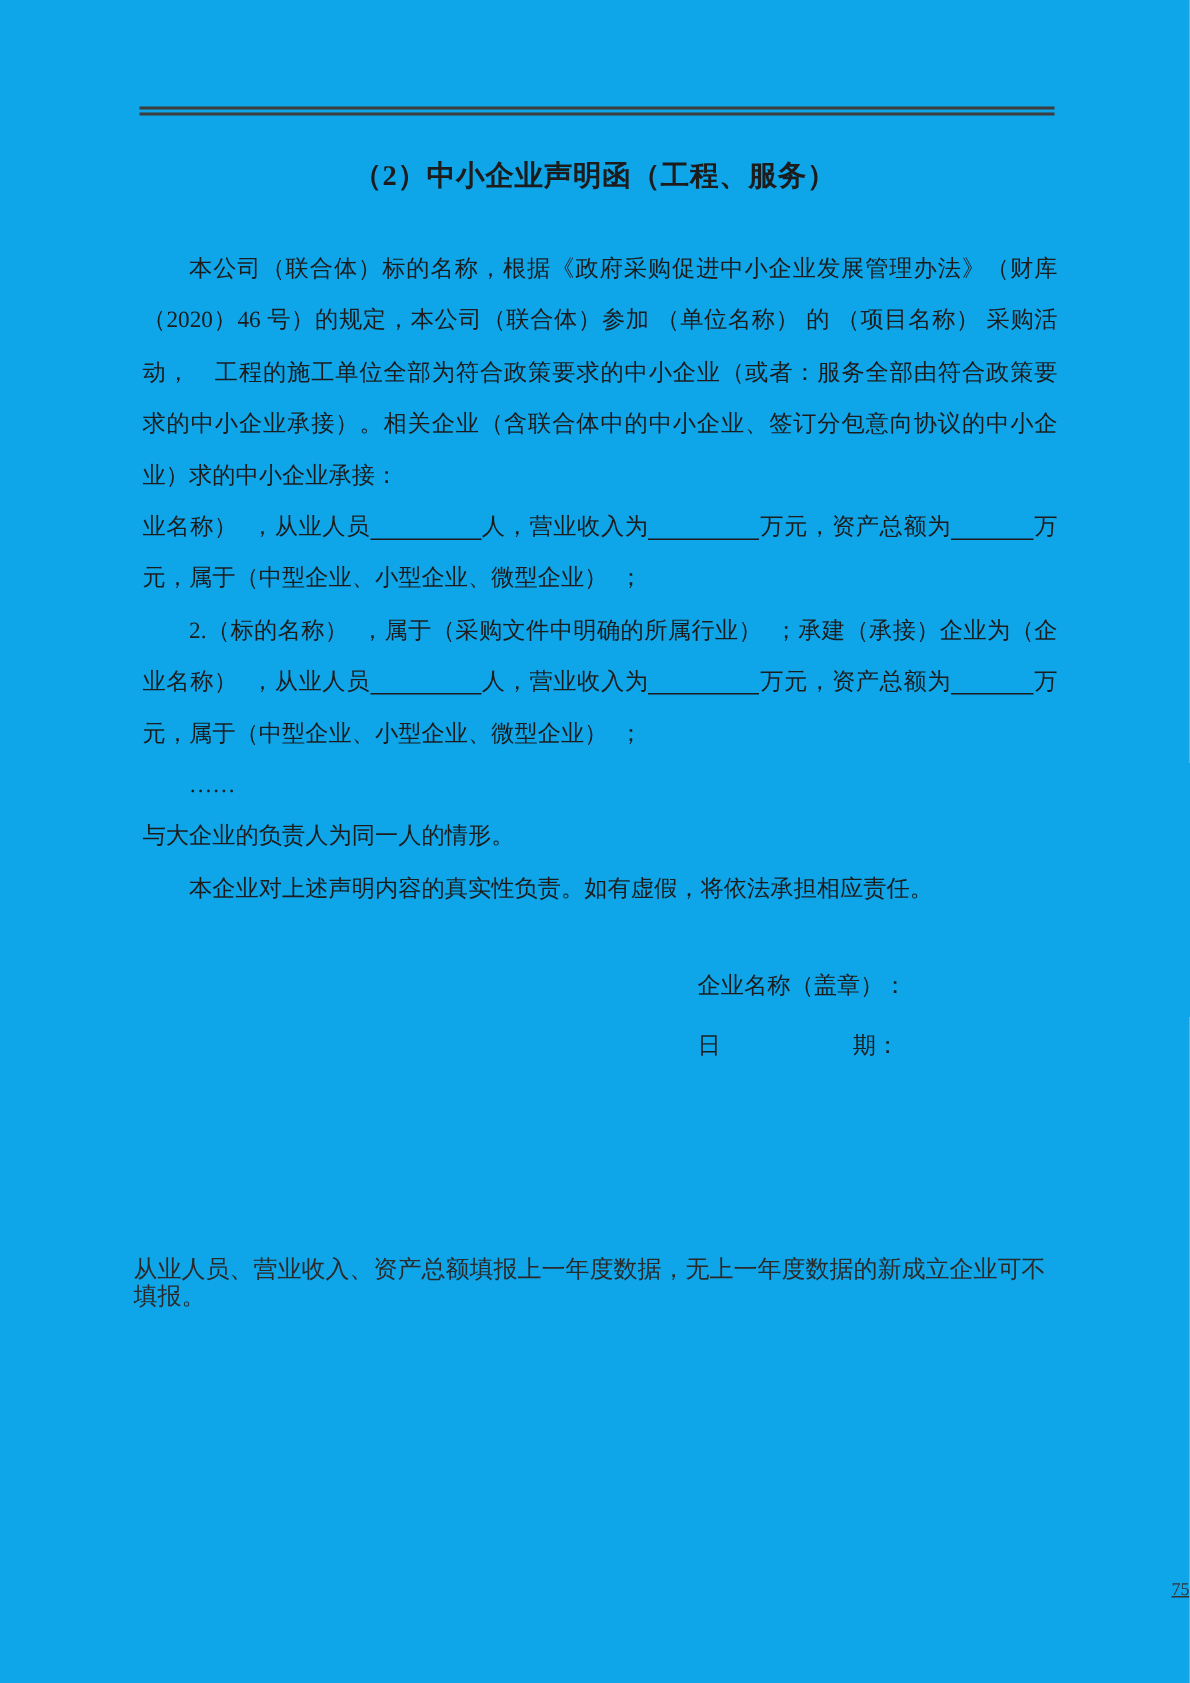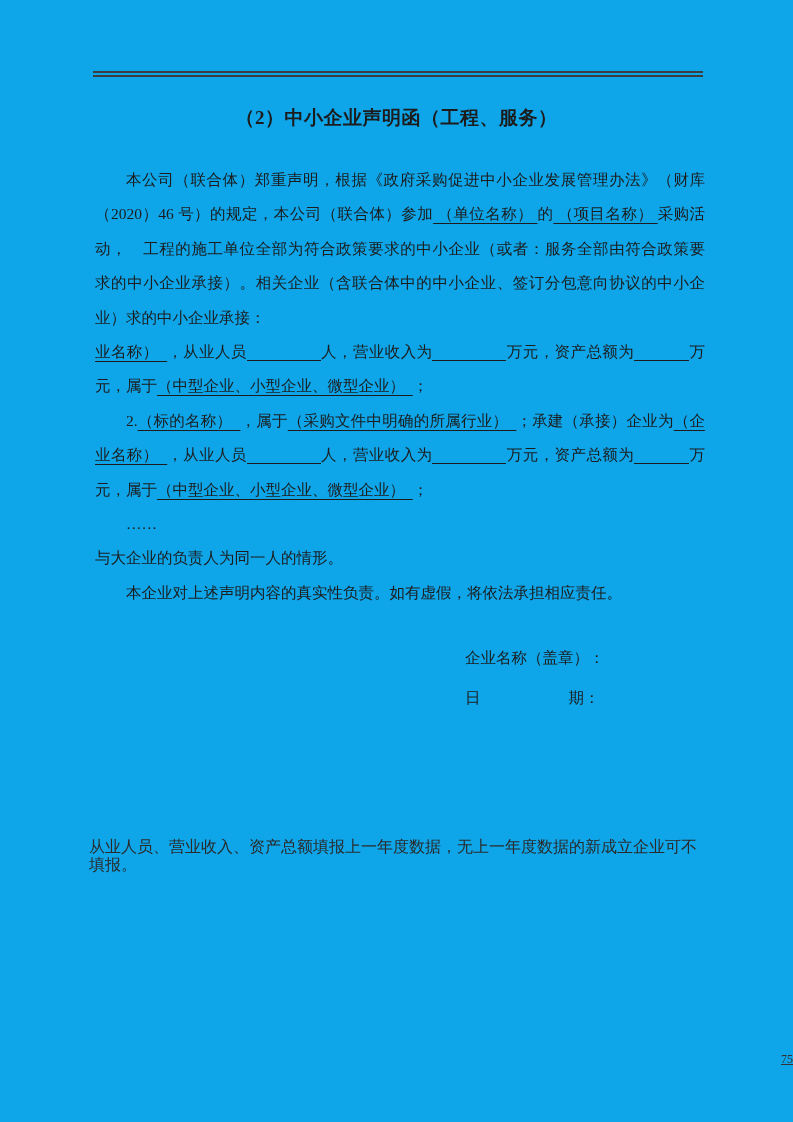--- a/index.html
+++ b/index.html
@@ -42,21 +42,20 @@
     line-height: 34.4px;
     height: 34.4px;
     text-align: left;
   }
   .tline.full {
     text-align: justify;
     text-align-last: justify;
   }
   .tline.indent { text-indent: 31px; }
   .u {
-    text-decoration: underline;
     text-underline-offset: 4px;
     text-decoration-thickness: 1px;
   }
   .blank {
     display: inline-block;
     height: 12px;
     border-bottom: 1px solid #1c1c1c;
     vertical-align: -4px;
   }
   .sig-block {
@@ -87,21 +86,21 @@
 
 <div class="page">
 
   <div class="header-rule"></div>
 
   <div class="doc-title">（2）中小企业声明函（工程、服务）</div>
 
   <div class="body-block">
 
   <div class="para">
-        <div class="tline full indent"><span>本公司（联合体）郑重声明，根据《政府采购促进中小企业发展管理办法》（财库</span></div>
+        <div class="tline full indent"><span>本公司（联合体）标的名称，根据《政府采购促进中小企业发展管理办法》（财库</span></div>
         <div class="tline full"><span>（2020）46 号）的规定，本公司（联合体）参加</span><span class="u">&nbsp;（单位名称）&nbsp;</span><span>的</span><span class="u">&nbsp;（项目名称）&nbsp;</span><span>采购活</span></div>
         <div class="tline full"><span>动，　工程的施工单位全部为符合政策要求的中小企业（或者：服务全部由符合政策要</span></div>
         <div class="tline full"><span>求的中小企业承接）。相关企业（含联合体中的中小企业、签订分包意向协议的中小企</span></div>
         <div class="tline"><span>业）求的中小企业承接：</span></div>
       </div>
       <div class="para">
         <div class="tline full"><span class="u">业名称）&nbsp;&nbsp;</span><span>，从业人员</span><span class="blank" style="width: 74px;"></span><span>人，营业收入为</span><span class="blank" style="width: 74px;"></span><span>万元，资产总额为</span><span class="blank" style="width: 55px;"></span><span>万</span></div>
         <div class="tline"><span>元，属于</span><span class="u">（中型企业、小型企业、微型企业）&nbsp;&nbsp;</span><span>；</span></div>
       </div>
       <div class="para">

